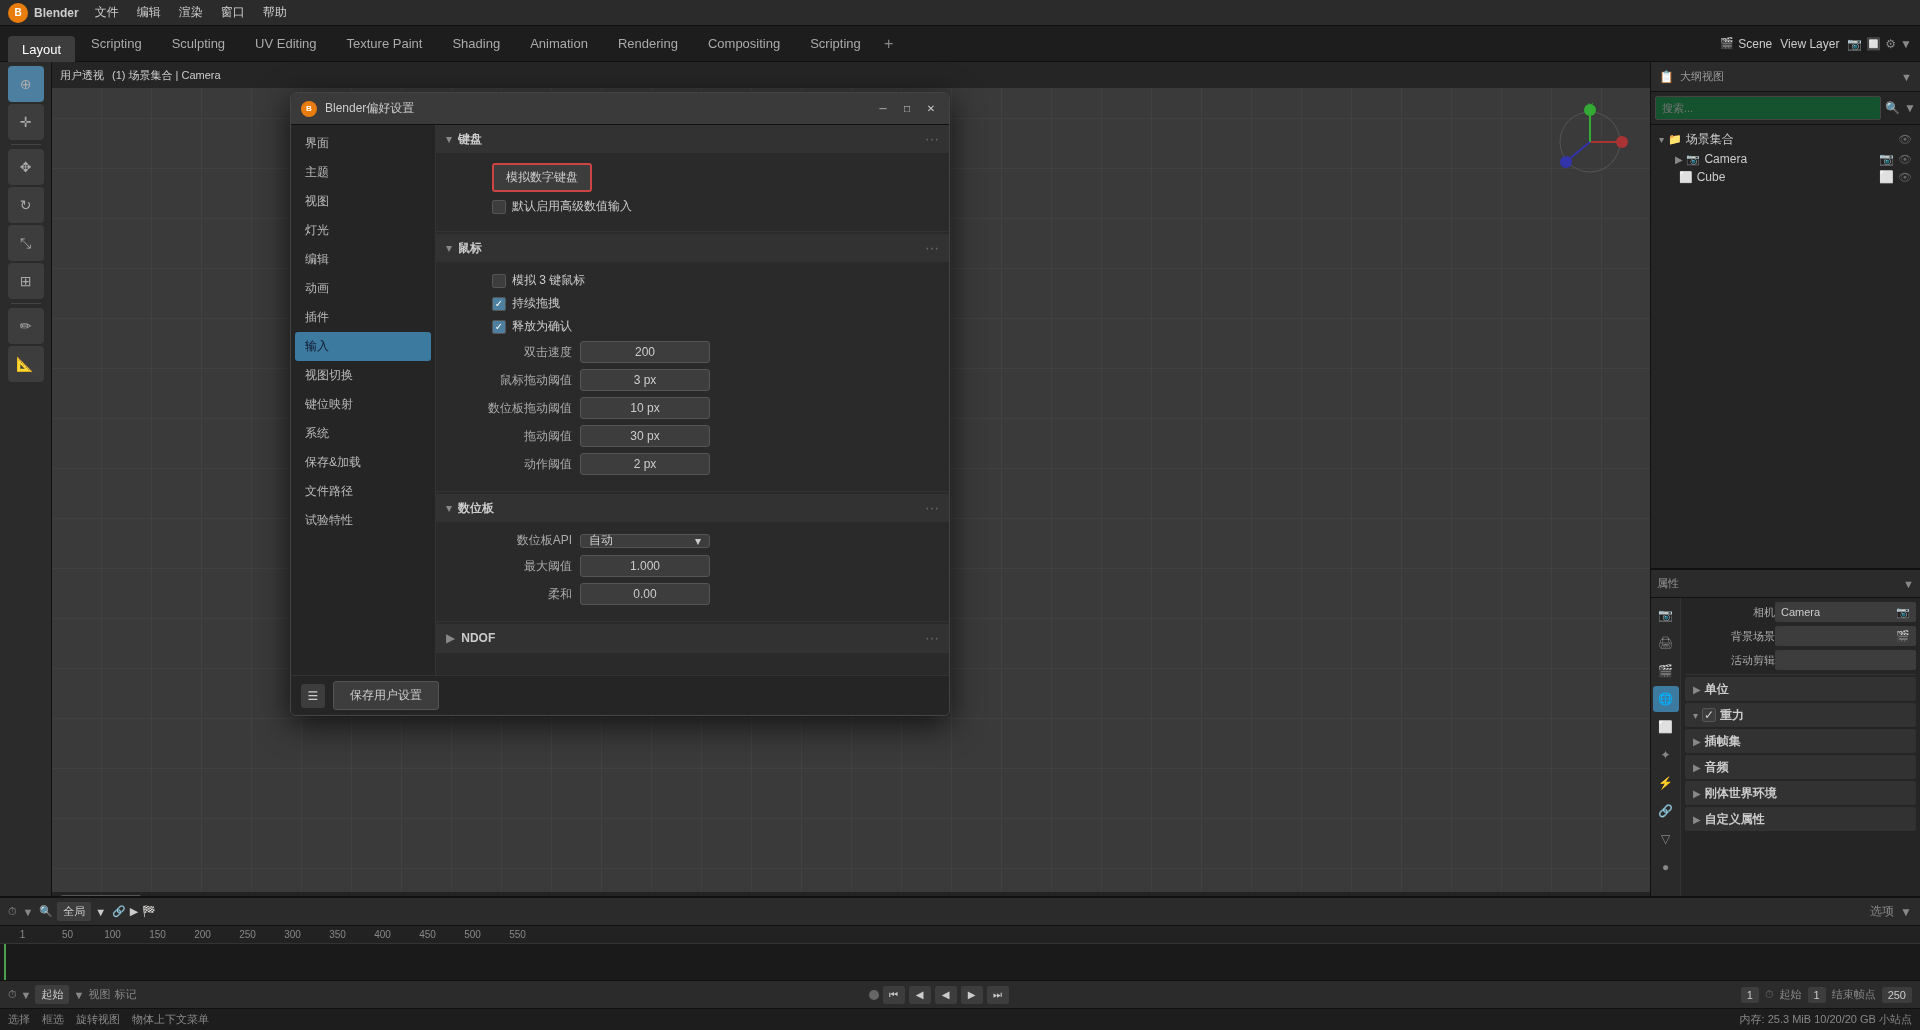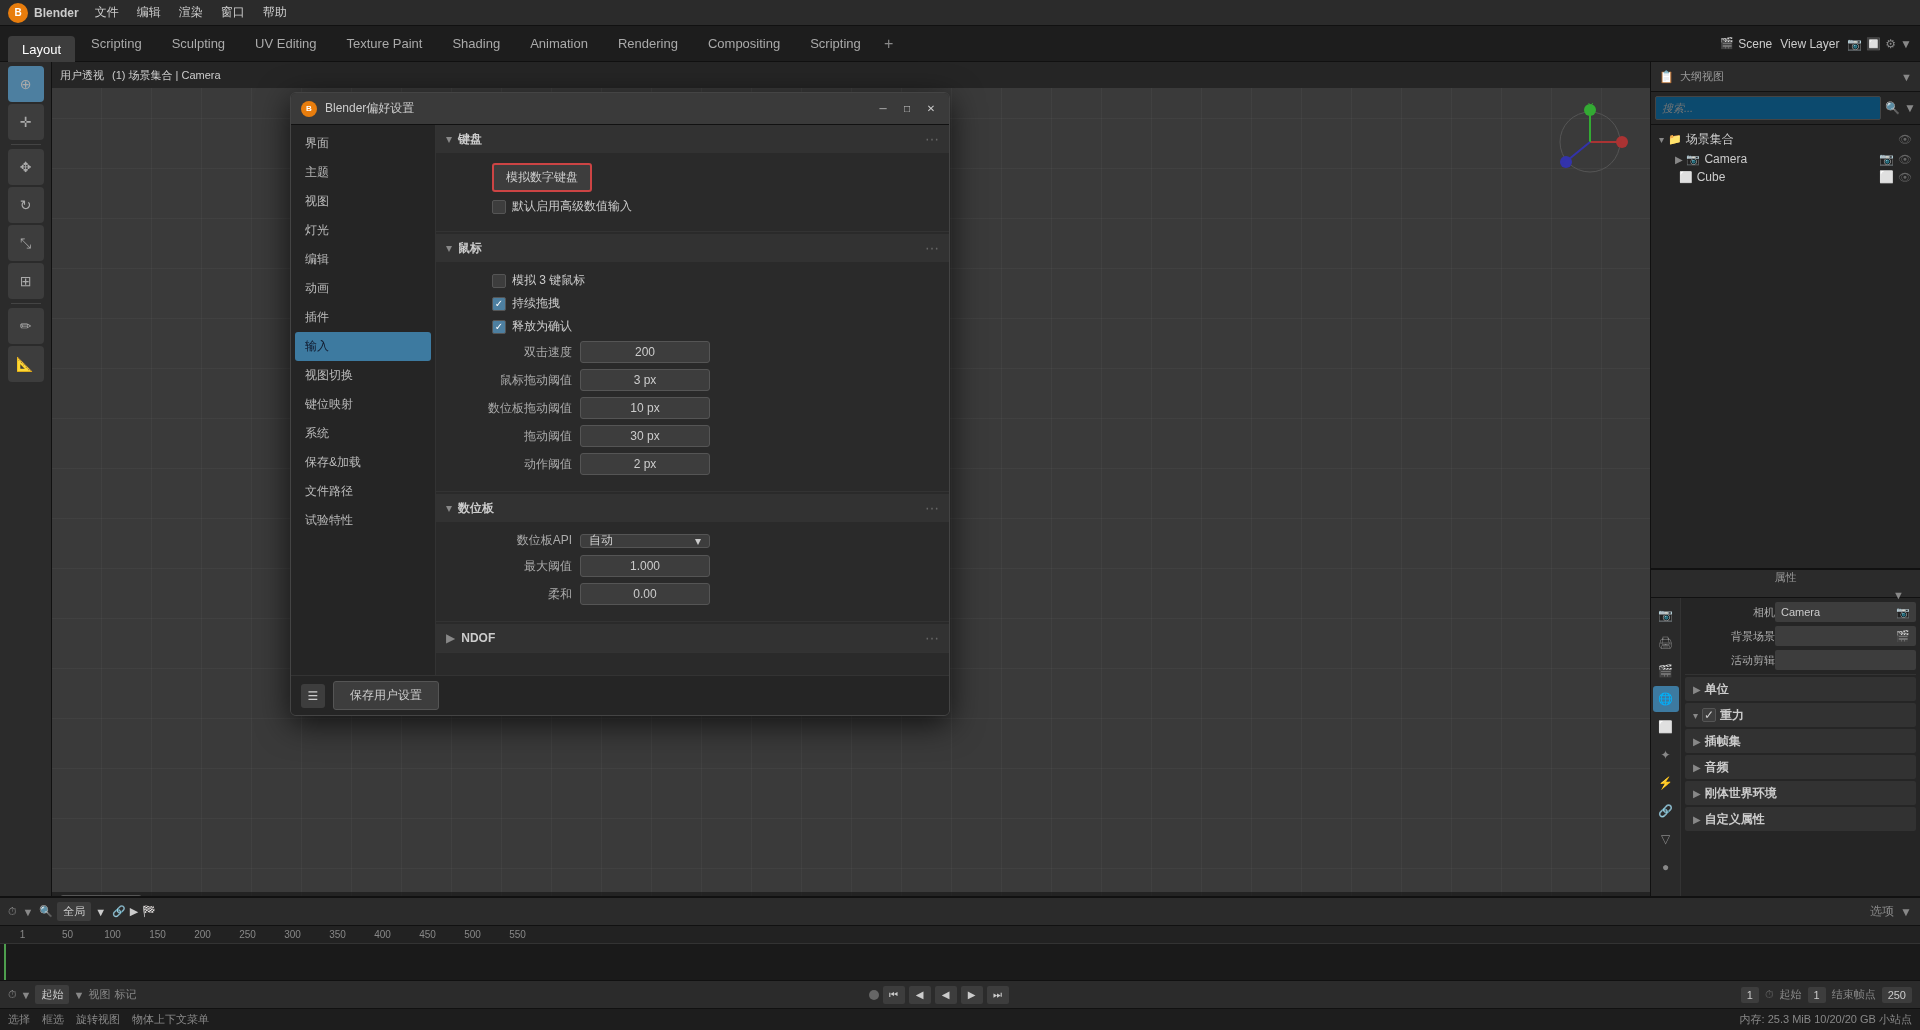--- a/index.html
+++ b/index.html
@@ -442,27 +442,26 @@
       background: #3d3d3d;
       border: 1px solid #555;
       border-radius: 3px;
       color: #ccc;
       font-size: 12px;
       cursor: pointer;
     }
     .outliner-search {
       flex: 1;
       height: 20px;
-      background: #0c4a6e;
+      background: #14532d;
       border: 1px solid #444;
       border-radius: 2px;
       padding: 11px 6px;
       color: #ccc;
       font-size: 11px;
-      font-style: italic;
     }
     .outliner-content {
       flex: 1;
       padding: 4px;
       overflow-y: auto;
     }
     .prop-icon-btn {
       width: 26px;
       height: 26px;
       border-radius: 3px;
@@ -670,21 +669,21 @@
       <div class="scene-tree-item" style="padding-left:20px;">
         <span class="expand-arrow"> </span>
         <span style="font-size:11px;">⬜</span>
         <span>Cube</span>
         <span style="margin-left:auto;">⬜</span>
         <span style="color:#666;font-size:11px;">👁</span>
       </div>
     </div>
 
     <div style="height:350px; background:#252525; border-top:2px solid #111; display:flex; flex-direction:column;">
-      <div style="height:28px; background:#2b2b2b; border-bottom:1px solid #111; display:flex; align-items:center; padding:0 16px; gap:4px;flex-direction:column;">
+      <div style="height:28px; background:#2b2b2b; border-bottom:1px solid #111; display:flex; align-items:center; padding:0 6px; gap:4px;">
         <span style="font-size:11px;color:#999;">属性</span>
         <div style="margin-left:auto; display:flex; gap:2px;">
           <span style="color:#888;font-size:11px;">▼</span>
         </div>
       </div>
 
       <div style="display:flex; flex:1; overflow:hidden;">
 
         <div style="width:30px; background:#2a2a2a; border-right:1px solid #333; display:flex; flex-direction:column; align-items:center; padding:4px 0; gap:2px; overflow-y:auto;">
           <div class="prop-icon-btn">📷</div>

